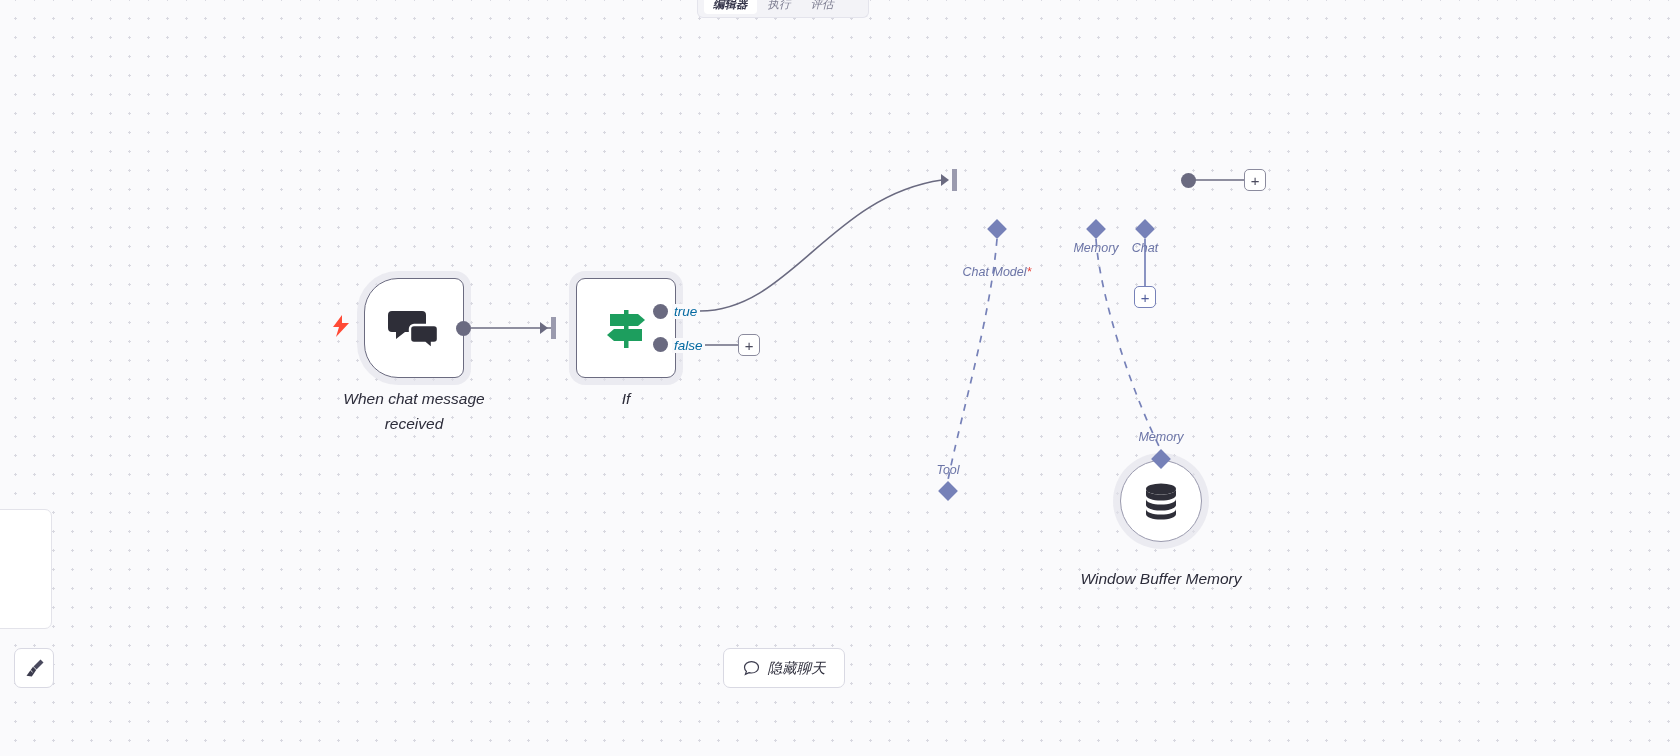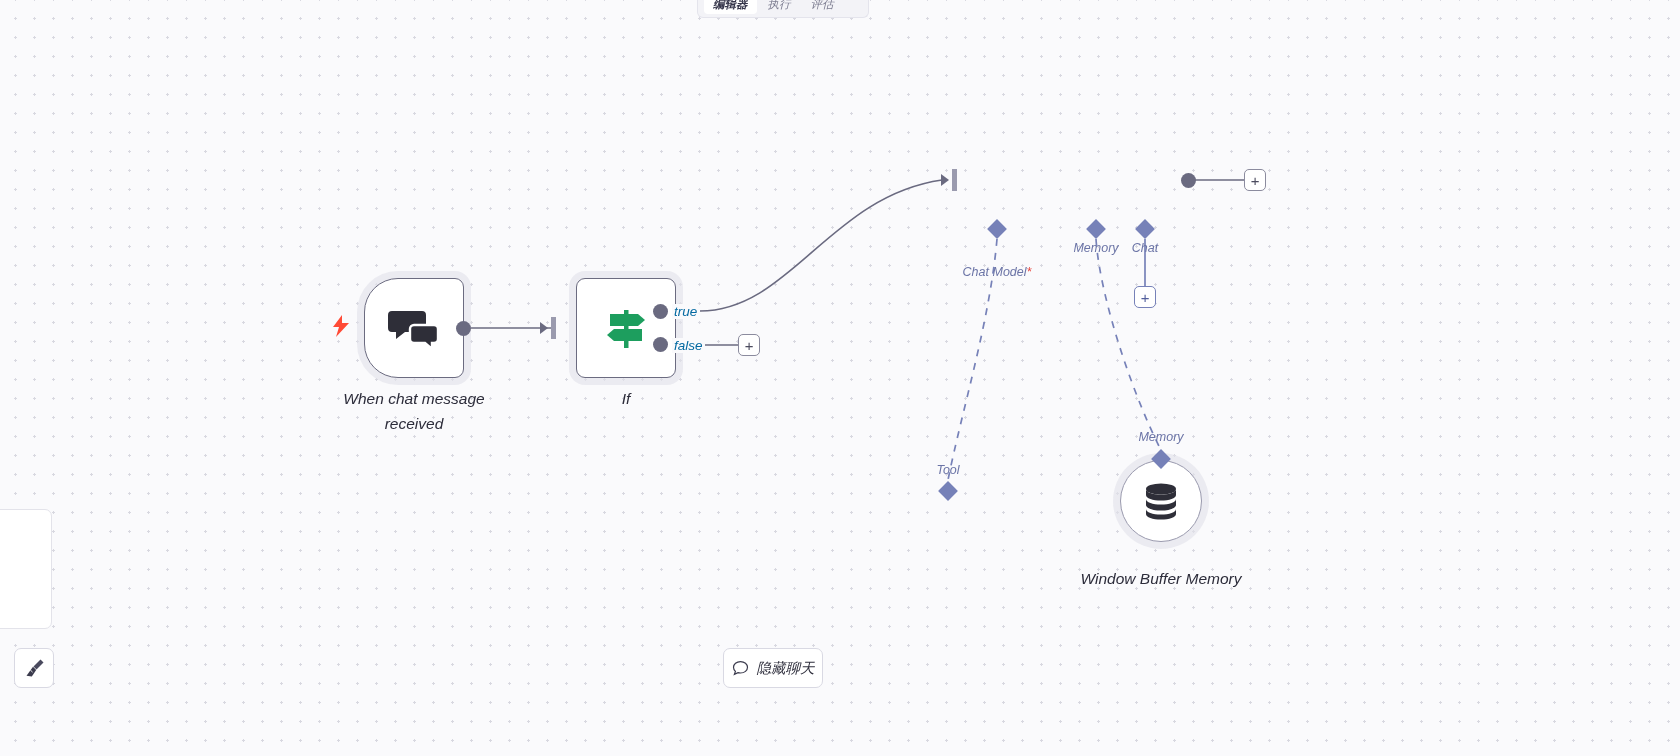--- a/index.html
+++ b/index.html
@@ -174,21 +174,21 @@
   #trigger-bolt {
     position: absolute; z-index: 14;
     left: 331px; top: 315px;
     width: 20px; height: 22px;
   }
 
   
   #hide-chat-btn {
     position: absolute; z-index: 30;
     left: 723px; top: 648px;
-    width: 100px; height: 40px;
+    width: 122px; height: 40px;
     background: #fff;
     border: 1px solid #d9d9e3;
     border-radius: 7px;
     display: flex; align-items: center; justify-content: center;
     gap: 8px;
     font-size: 14.5px; color: #2f2f3d;
   }
   #tidy-btn {
     position: absolute; z-index: 30;
     left: 14px; top: 648px;

